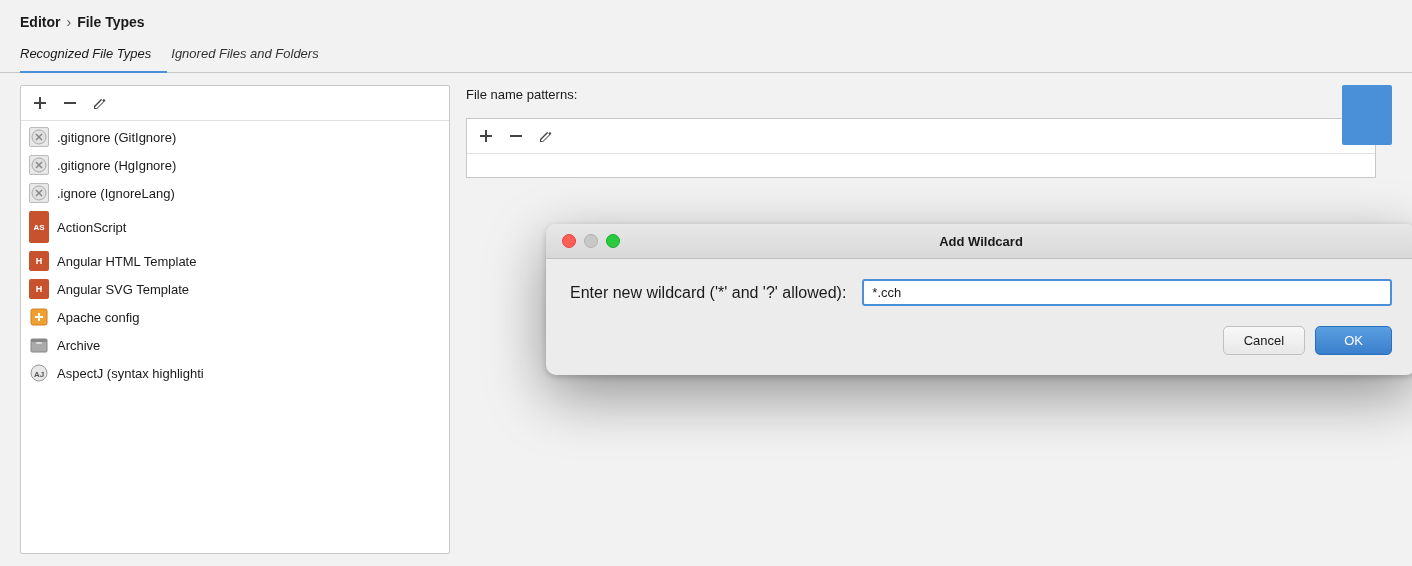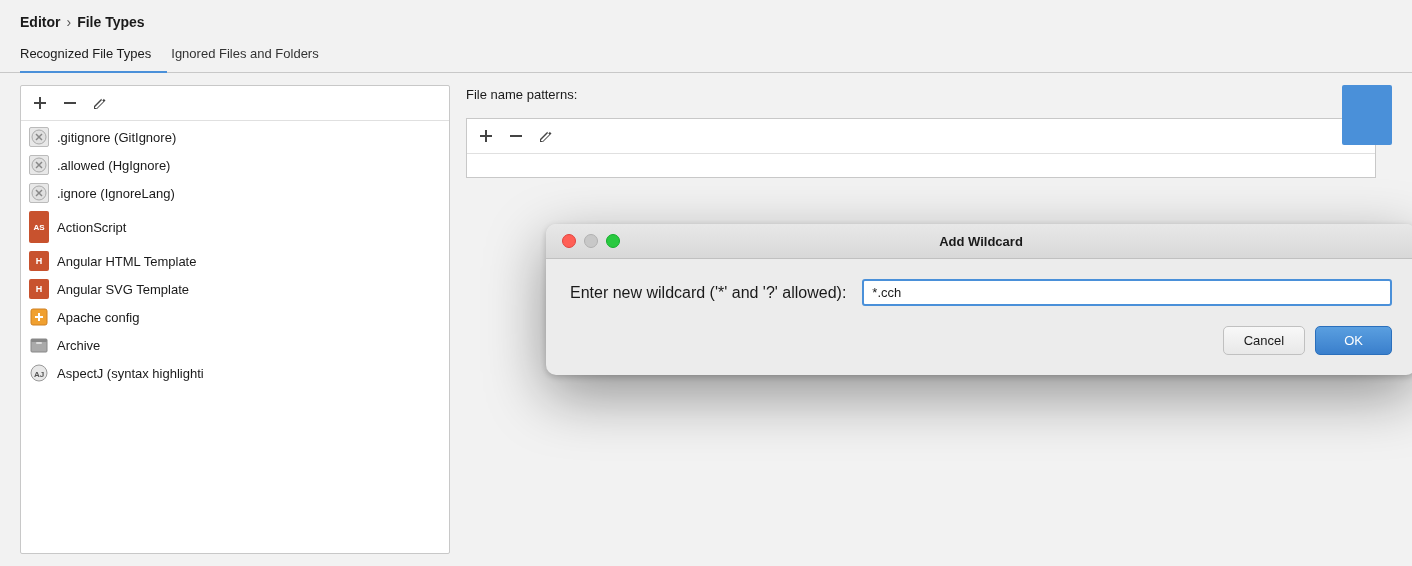--- a/index.html
+++ b/index.html
@@ -40,20 +40,21 @@
       font-size: 14px;
       font-weight: 400;
     }
 
     
     .tabs-bar {
       display: flex;
       border-bottom: 1px solid #c8c8c8;
       padding: 0 20px;
       gap: 0;
+      font-style: italic;
     }
 
     .tab {
       padding: 8px 16px 10px 4px;
       font-size: 13px;
       color: #333;
       cursor: pointer;
       border-bottom: 2px solid transparent;
       margin-bottom: -1px;
     }
@@ -383,21 +384,21 @@
         </div>
 
         <div class="file-item">
           <div class="file-icon icon-hgignore">
             <svg width="16" height="16" viewBox="0 0 16 16">
               <circle cx="8" cy="8" r="7" fill="#e0e0e0" stroke="#aaa" stroke-width="1"></circle>
               <line x1="5" y1="5" x2="11" y2="11" stroke="#888" stroke-width="1.5"></line>
               <line x1="11" y1="5" x2="5" y2="11" stroke="#888" stroke-width="1.5"></line>
             </svg>
           </div>
-          <span class="file-name">.allowed (HgIgnore)</span>
+          <span class="file-name">.gitignore (HgIgnore)</span>
         </div>
 
         <div class="file-item">
           <div class="file-icon icon-ignore">
             <svg width="16" height="16" viewBox="0 0 16 16">
               <circle cx="8" cy="8" r="7" fill="#e0e0e0" stroke="#aaa" stroke-width="1"></circle>
               <line x1="5" y1="5" x2="11" y2="11" stroke="#888" stroke-width="1.5"></line>
               <line x1="11" y1="5" x2="5" y2="11" stroke="#888" stroke-width="1.5"></line>
             </svg>
           </div>

